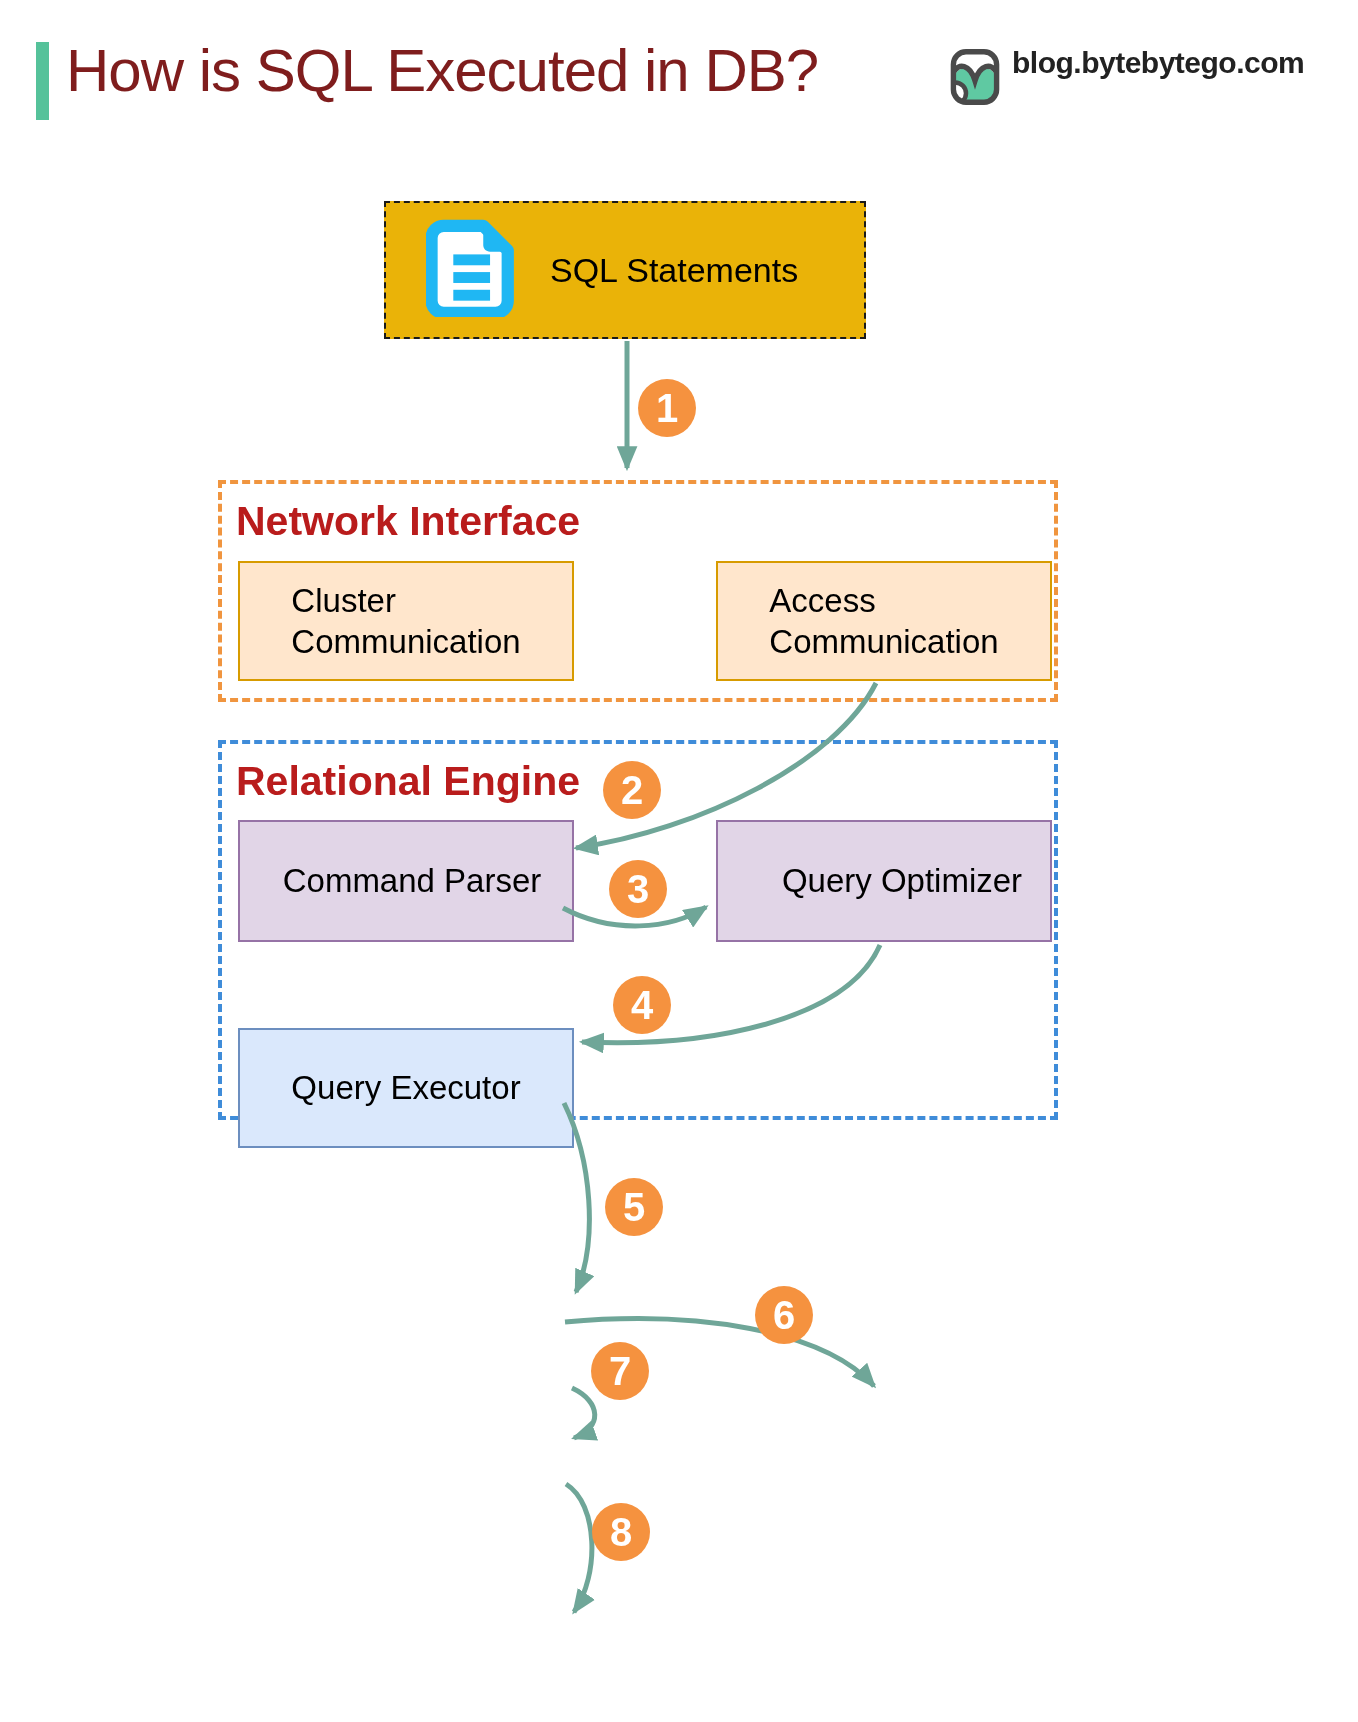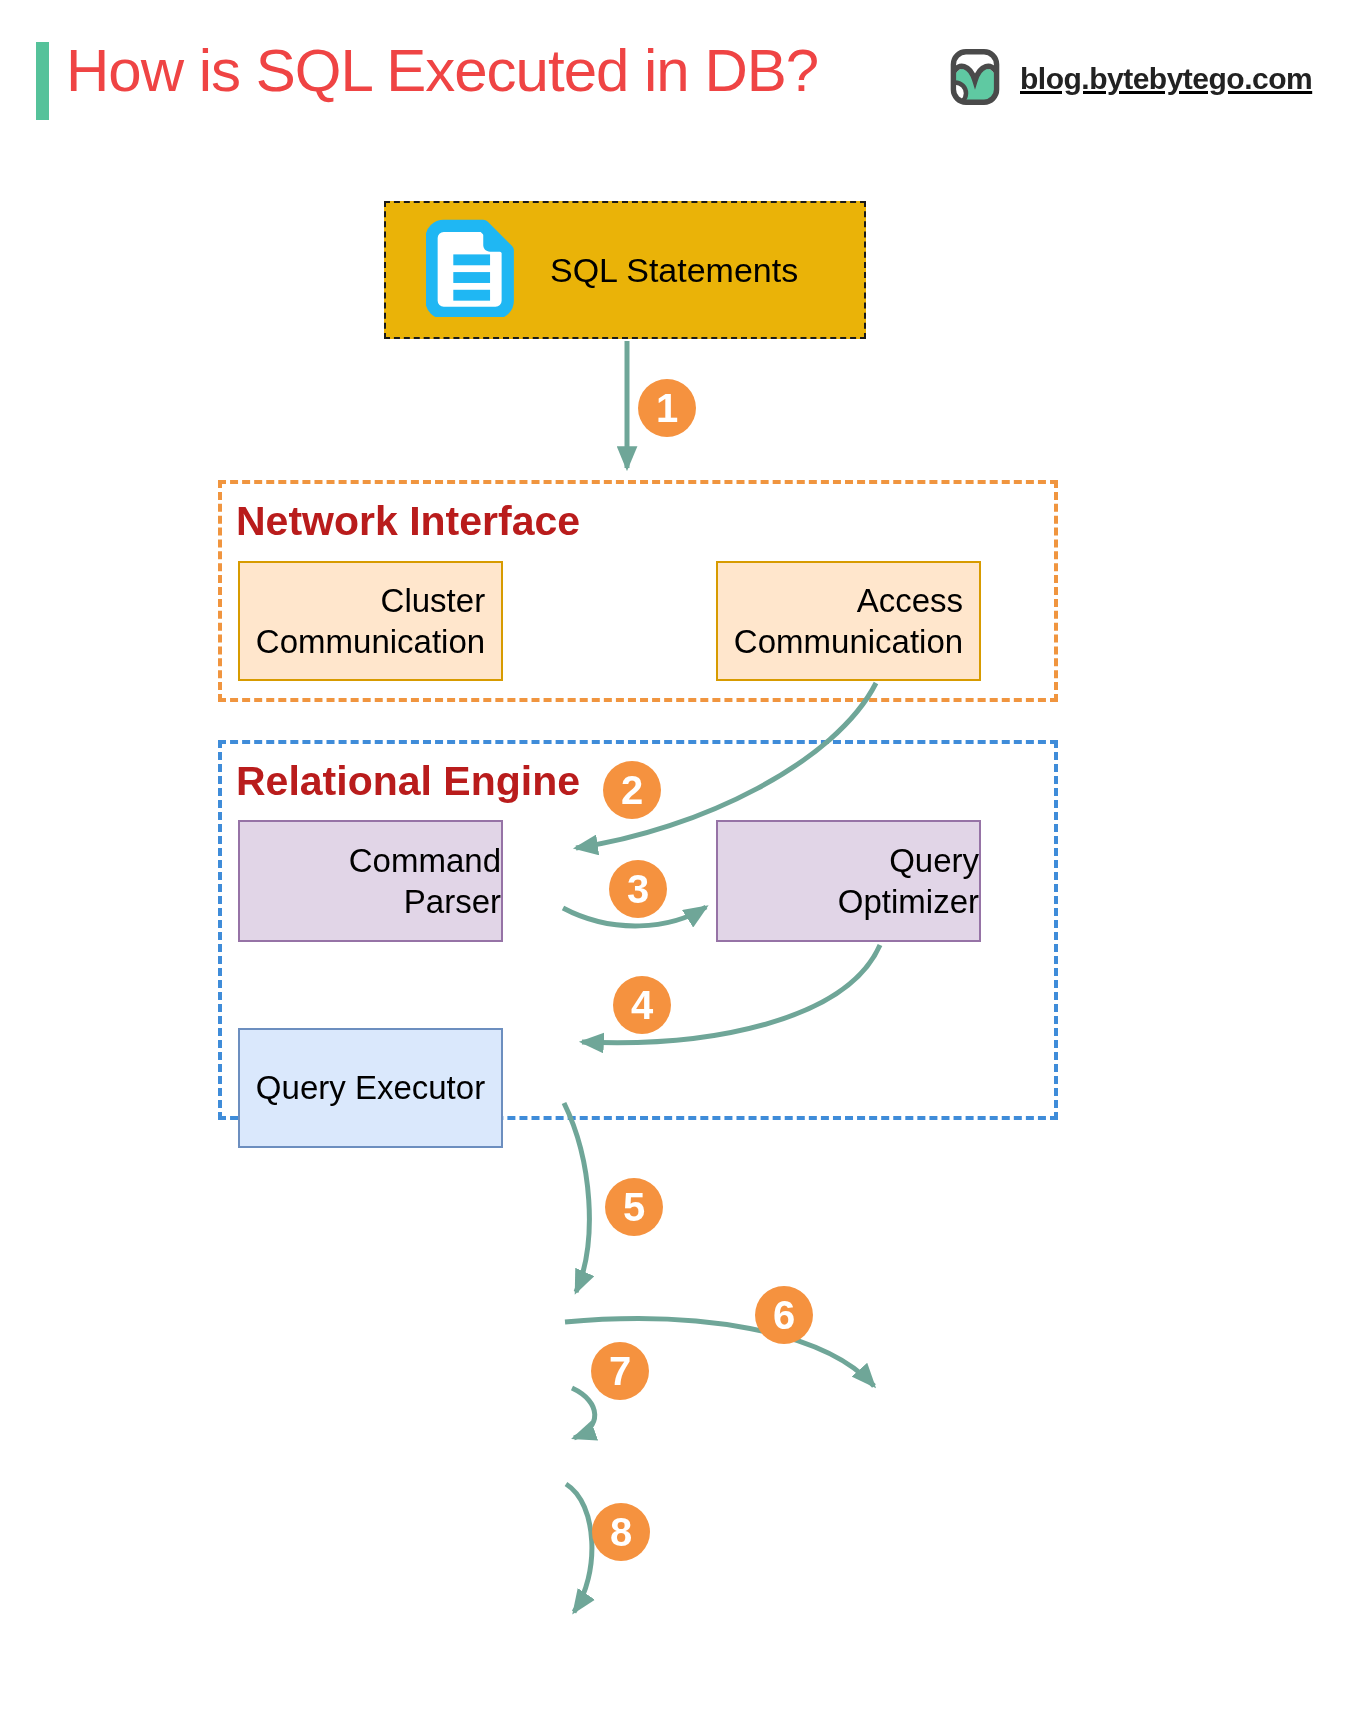--- a/index.html
+++ b/index.html
@@ -4,38 +4,38 @@
 <style>
   html,body { margin:0; padding:0; background:#ffffff; }
   .canvas {
     position:relative; width:1358px; height:1722px; background:#ffffff;
     font-family:"Liberation Sans", sans-serif; color:#000; overflow:hidden;
   }
   
   .accent-bar { position:absolute; left:36px; top:42px; width:13px; height:78px;
     background:var(--accent,#55C29A); }
   .page-title { position:absolute; left:66px; top:36px; font-size:60px; font-weight:400;
-    letter-spacing:-1px; color:#ef4444; white-space:nowrap; }
-  .brand { position:absolute; left:948px; top:46px; display:flex; align-items:center; gap:18px;text-decoration:underline; }
+    letter-spacing:-1px; color:#7f1d1d; white-space:nowrap; }
+  .brand { position:absolute; left:948px; top:46px; display:flex; gap:10px; }
   .brand-site { font-size:30px; font-weight:700; color:#222; letter-spacing:-0.5px; }
   
   .sql-box { position:absolute; left:384px; top:201px; width:482px; height:138px;
     border:2px dashed var(--sql_box_border,#1a1a1a); background:#eab308;
     display:flex; align-items:center; box-sizing:border-box; }
   .sql-box .doc { margin-left:40px; }
   .sql-label { font-size:34px; margin-left:34px; }
   
   .section { position:absolute; left:218px; width:840px; box-sizing:border-box; border:4px dashed #999; }
   .section.network    { top:480px;  height:222px; border-color:var(--network_border,#F0953F); }
   .section.relational { top:740px;  height:380px; border-color:var(--relational_border,#3F8CD9); }
   .section.storage    { top:1162px; height:518px; border-color:var(--storage_border,#5E968E); }
   .section-label { margin:14px 0 0 14px; font-size:41px; font-weight:700; color:#b91c1c; }
   
-  .box { position:absolute; width:265px; height:120px; box-sizing:border-box; border:2px solid #888;
-    display:flex; align-items:center; justify-content:center; text-align:right;
+  .box { position:absolute; width:336px; height:120px; box-sizing:border-box; border:2px solid #888;
+    display:flex; align-items:center; justify-content:center; text-align:left;
     font-size:33px; line-height:1.25; white-space:pre-line; }
   .box.orange { background:var(--orange_fill,#FFE6CC); border-color:var(--orange_stroke,#D79B00); }
   .box.purple { background:var(--purple_fill,#E1D5E7); border-color:var(--purple_stroke,#9673A6); }
   .box.blue   { background:var(--blue_fill,#DAE8FC);   border-color:var(--blue_stroke,#6C8EBF);margin-top:46px; }
   .box.green  { background:var(--green_fill,#D5E8D4);  border-color:var(--green_stroke,#82B366); }
   .pos-cluster     { left:16px;  top:77px; }
   .pos-client      { left:494px; top:77px; }
   .pos-parser      { left:16px;  top:76px;  height:122px;padding-left:12px; }
   .pos-optimizer   { left:494px; top:76px;  height:122px;padding-left:36px; }
   .pos-executor    { left:16px;  top:238px; }

